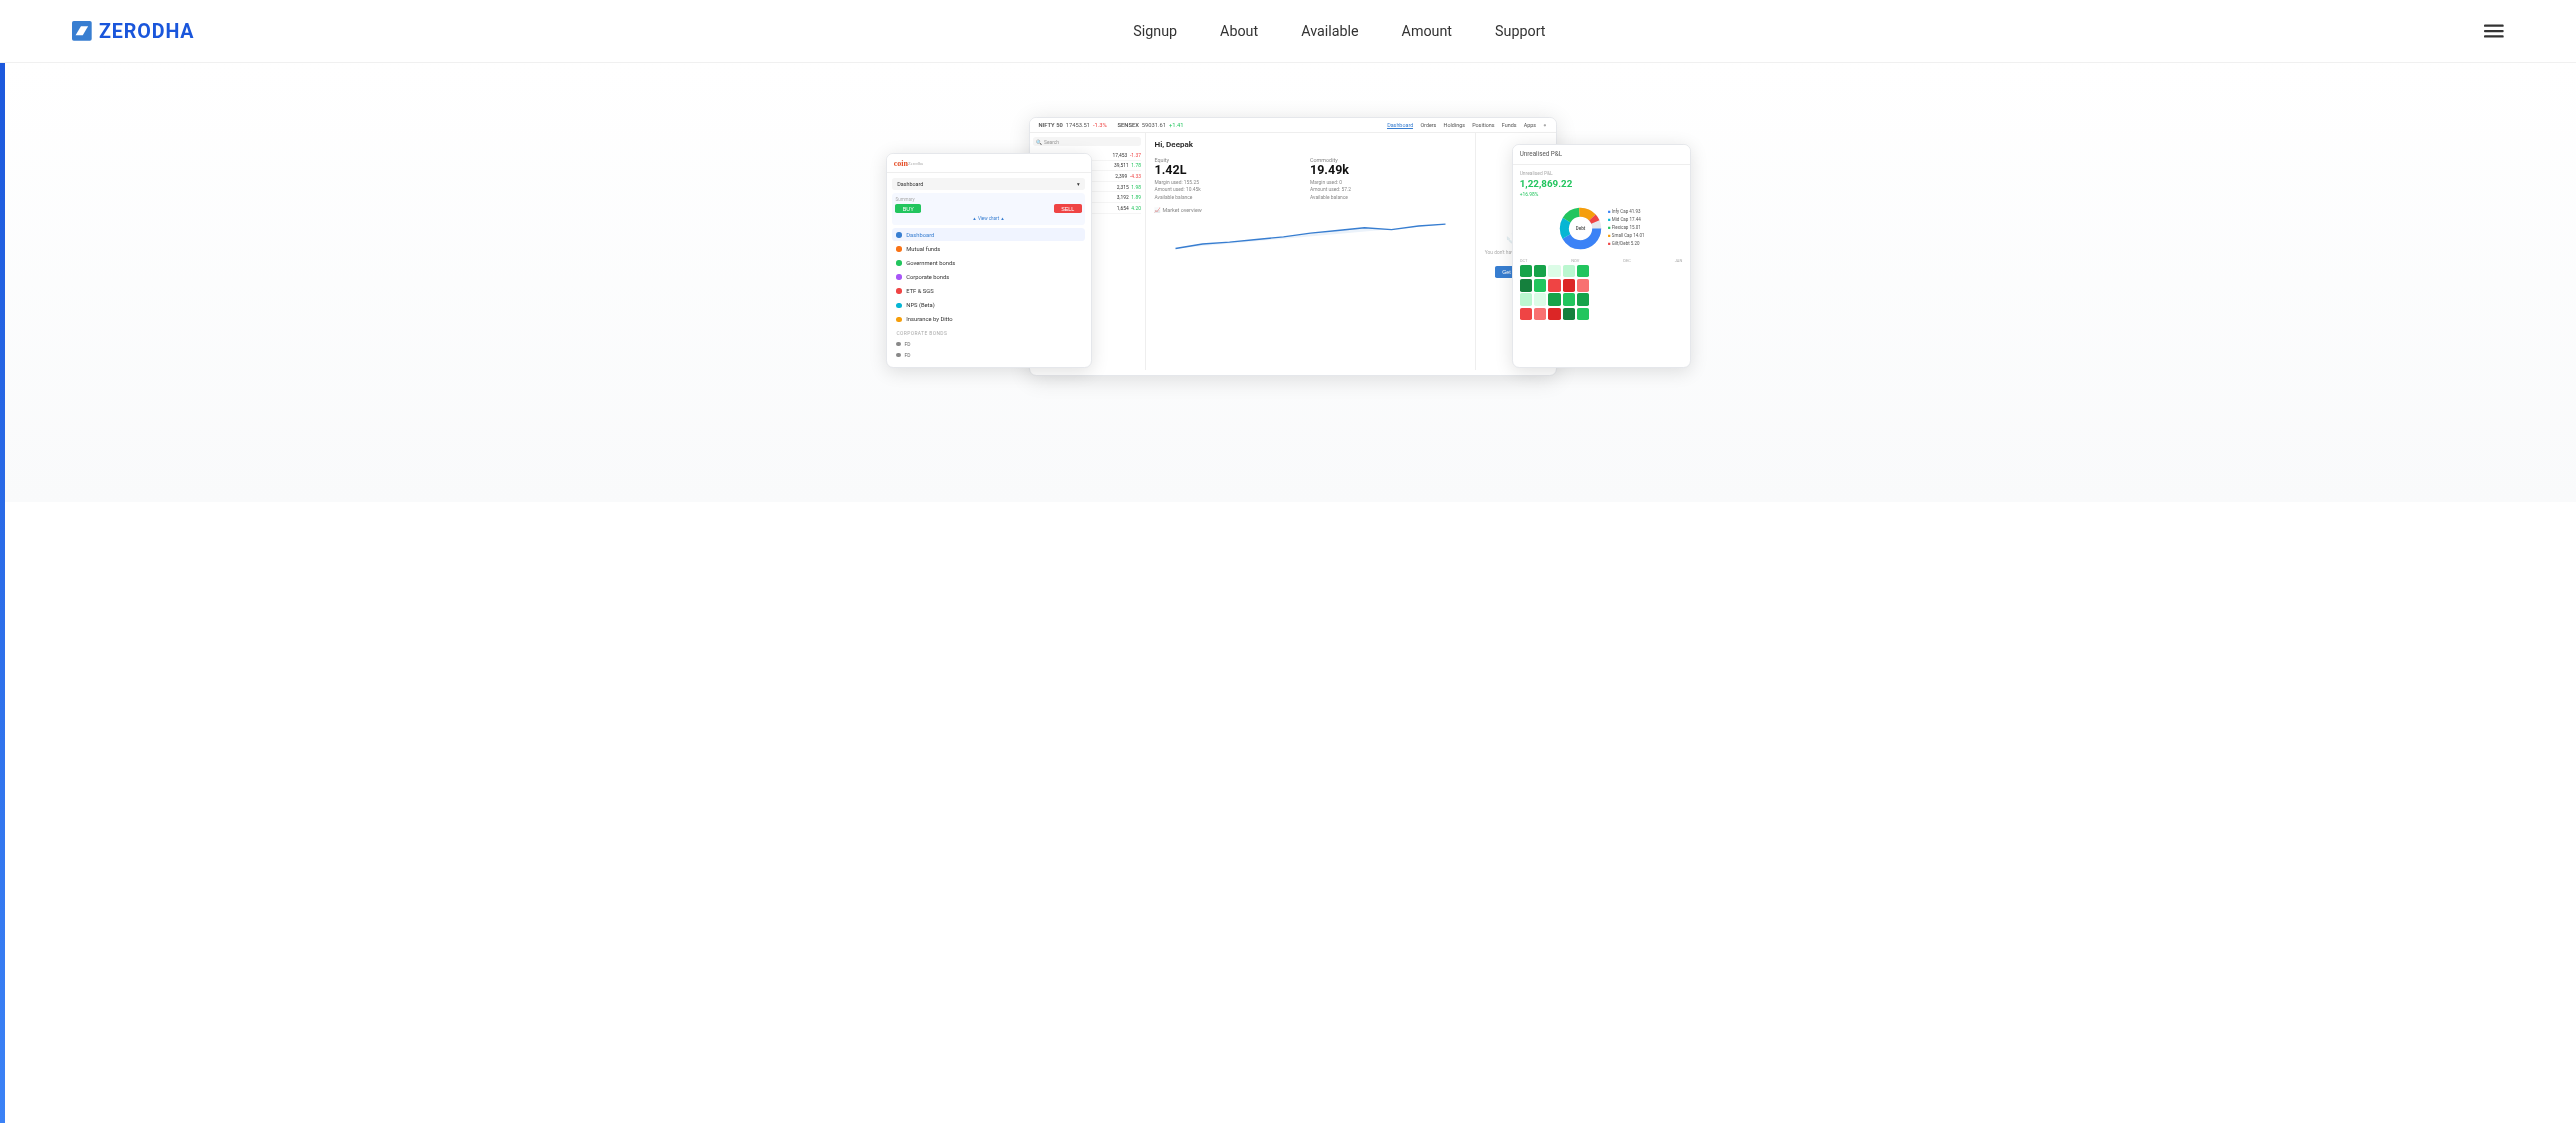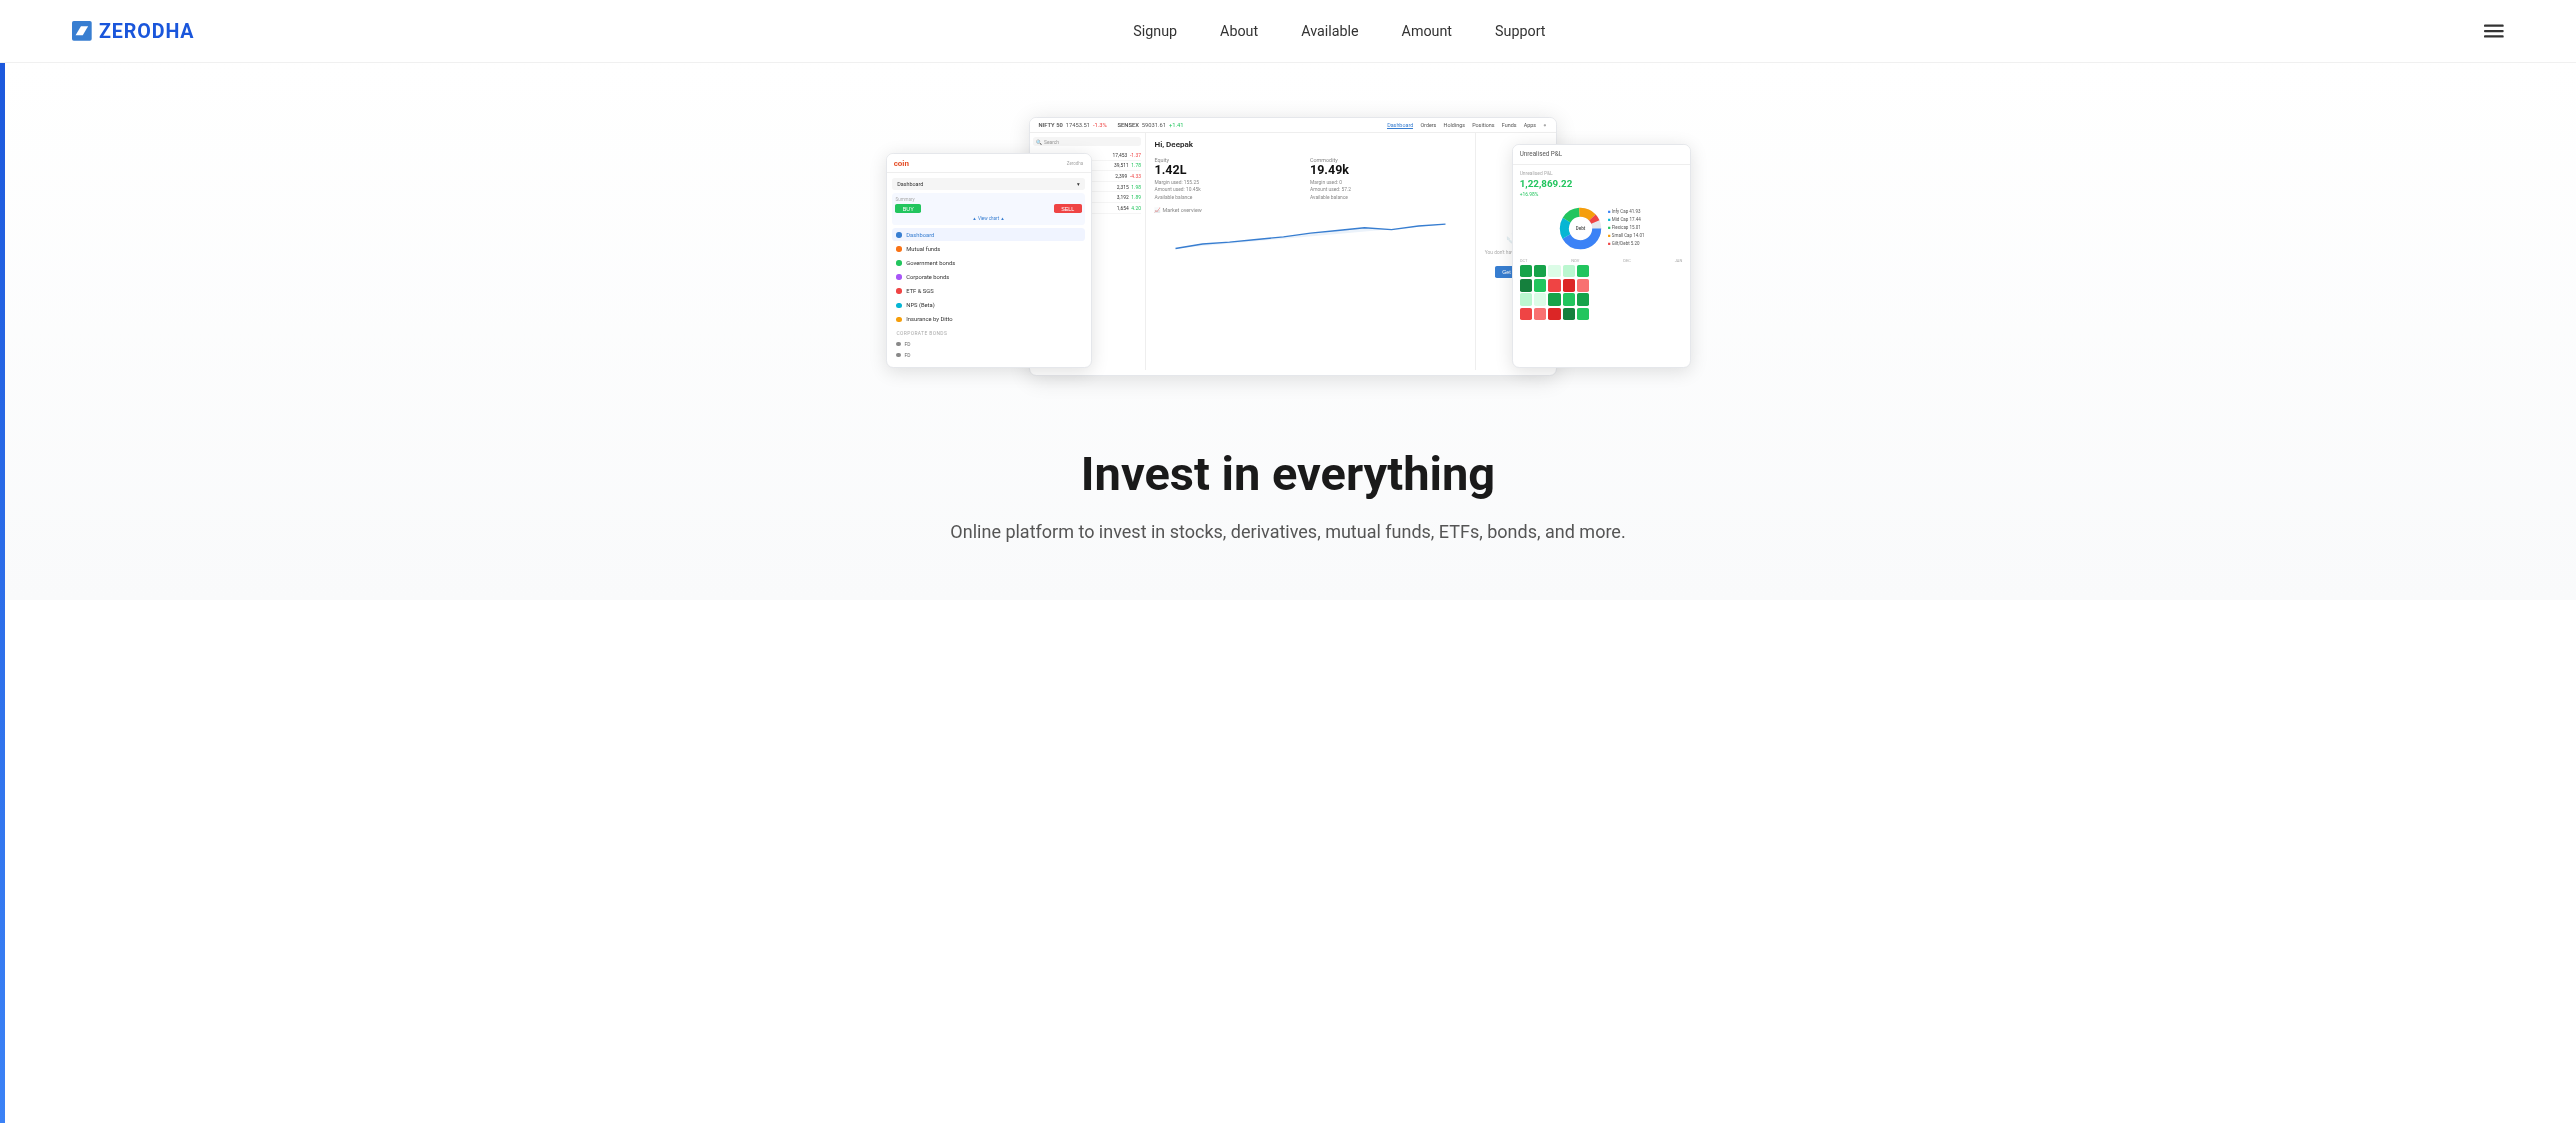--- a/index.html
+++ b/index.html
@@ -292,22 +292,22 @@
       position: relative;
     }
 
     
     .coin-topbar {
       background: #fff;
       border-bottom: 0.9px solid #eee;
       padding: 4.5px 7.2px;
       display: flex;
       align-items: center;
-      justify-content: space-between;
       font-size: 6.3px;
+      font-family: Liberation Serif, serif;
     }
 
     .coin-logo {
       font-size: 8px;
       font-weight: 700;
       color: #e44d26;
     }
 
     .coin-sidebar {
       padding: 5.4px;
@@ -741,18 +741,14 @@
             <div class="heatmap-cell" style="background:#f87171;"></div>
             <div class="heatmap-cell" style="background:#dc2626;"></div>
             <div class="heatmap-cell" style="background:#15803d;"></div>
             <div class="heatmap-cell" style="background:#22c55e;"></div>
           </div>
         </div>
       </div>
     </div>
   </div>
 
-  <div class="hero-text">
-    <h1 class="hero-title">Invest in everything</h1>
-    <p class="hero-subtitle">Online platform to invest in stocks, derivatives, mutual funds, ETFs, bonds, and more.</p>
-  </div>
 </section>
 
 
 </body></html>

